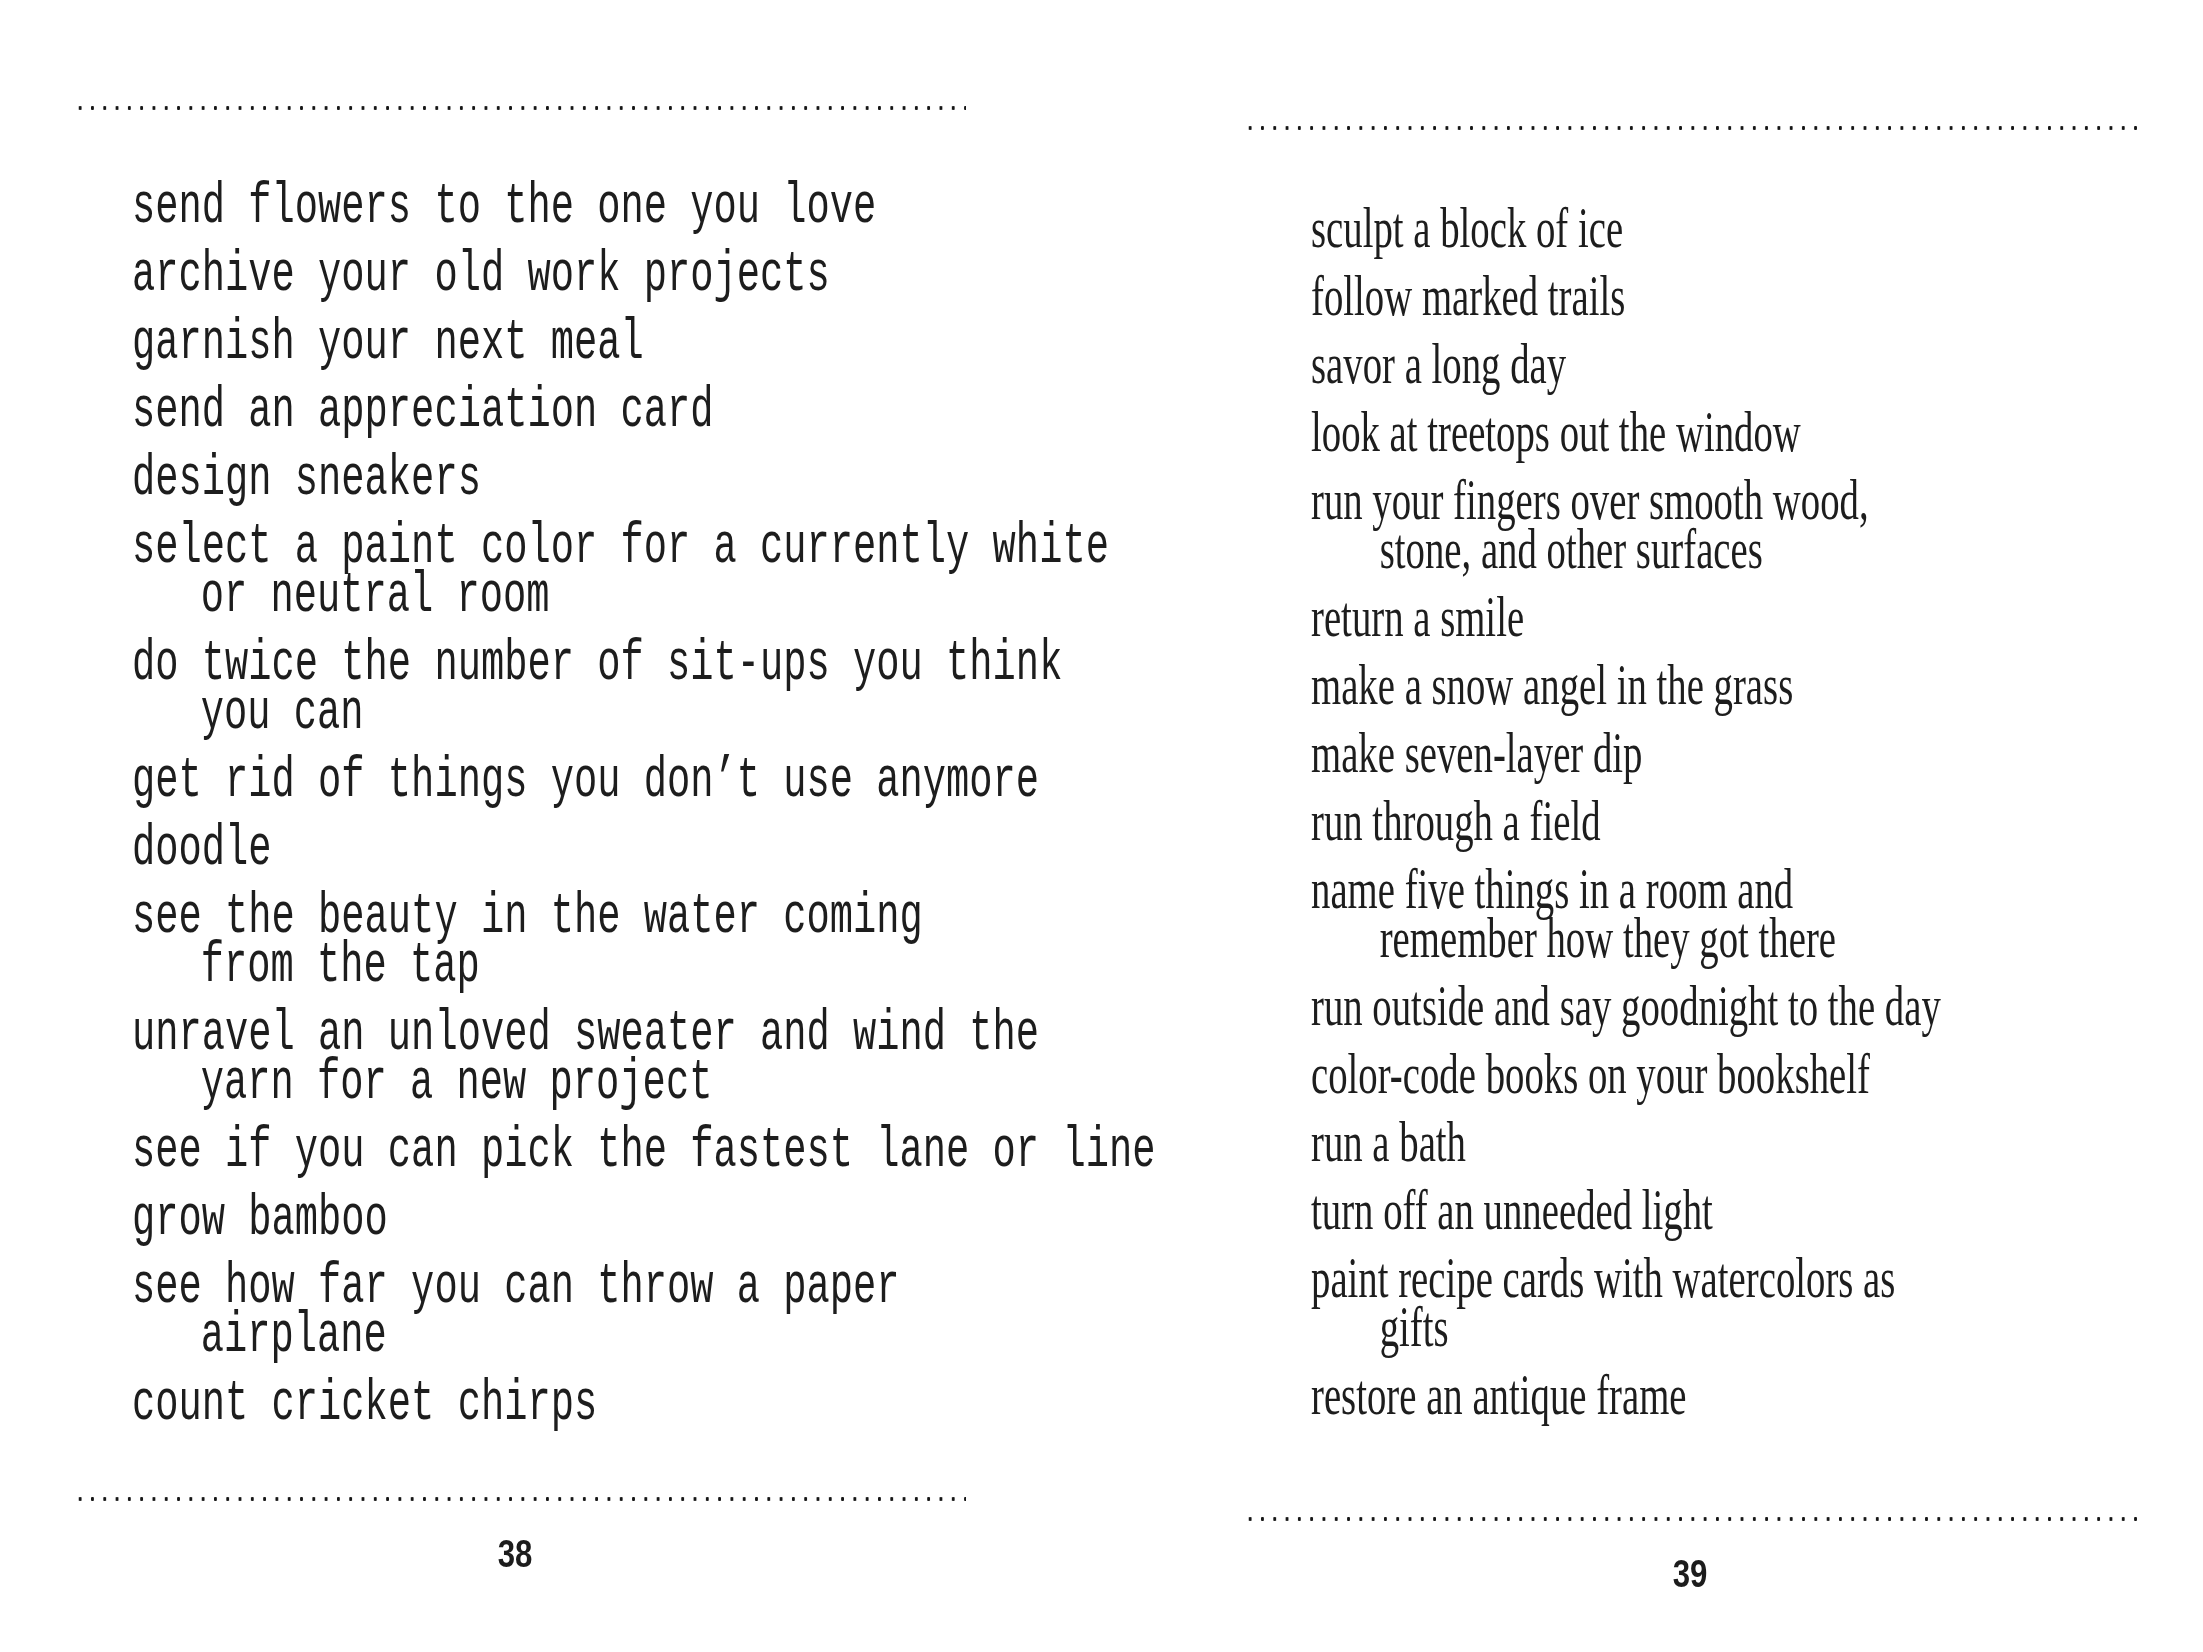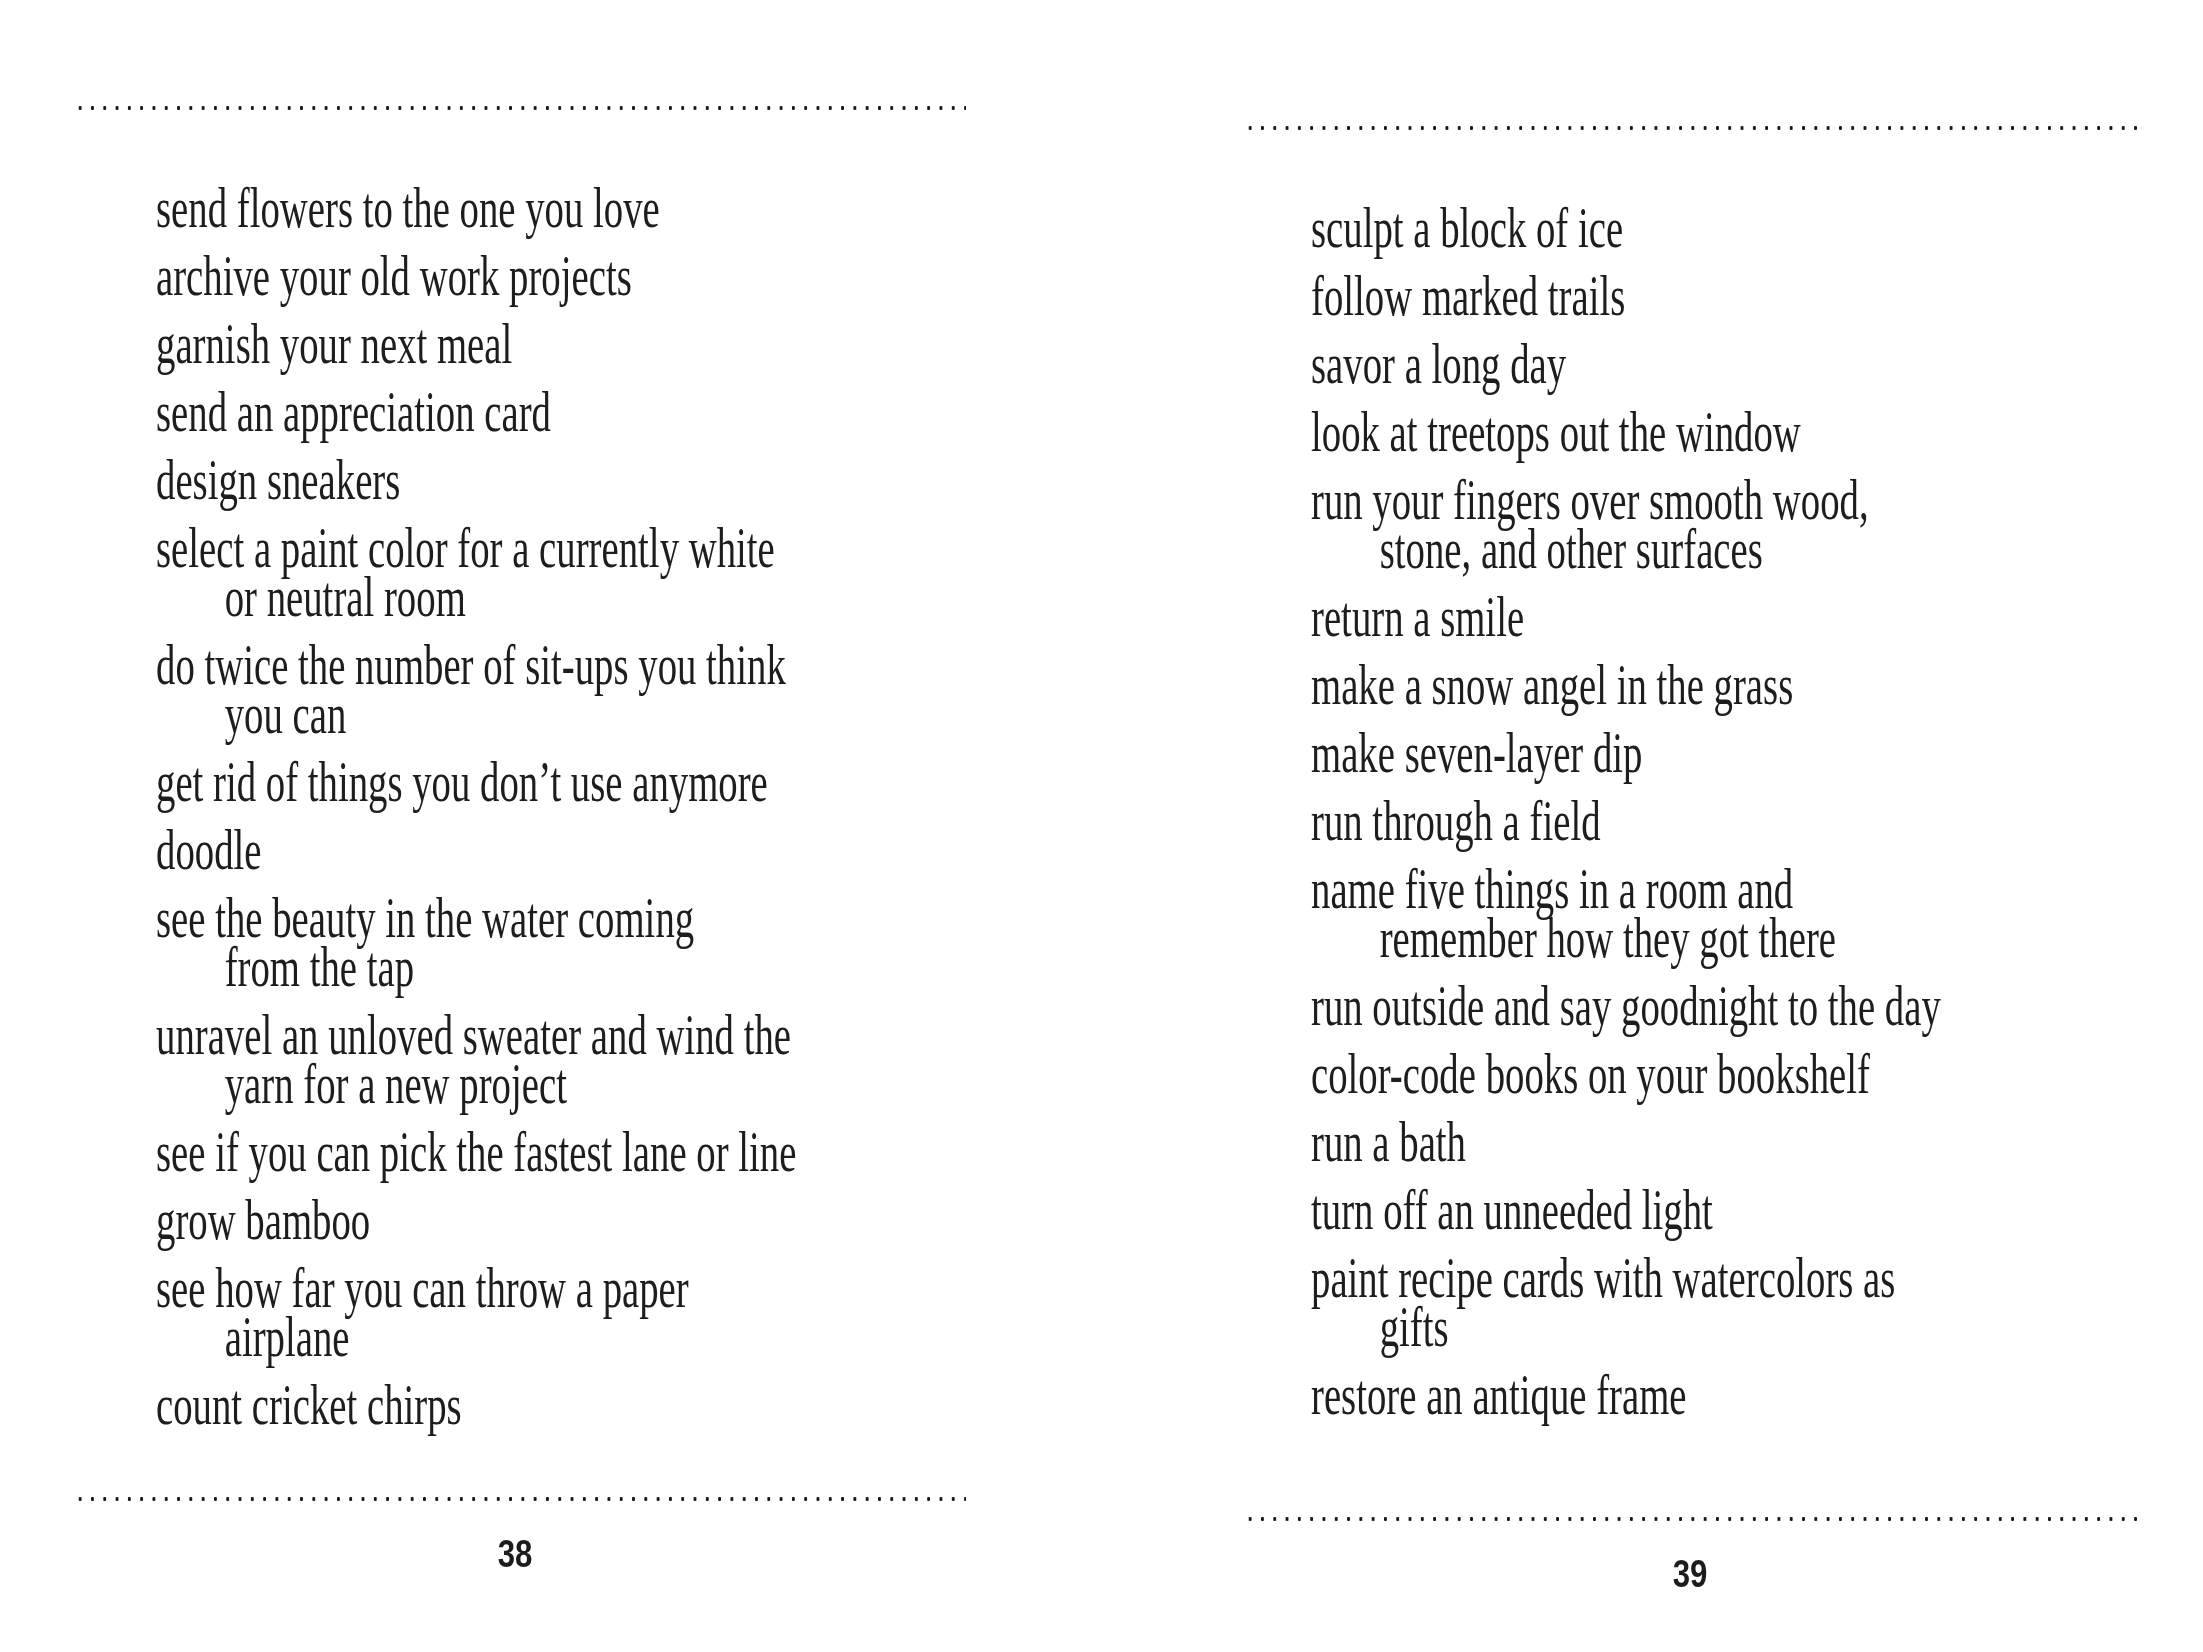--- a/index.html
+++ b/index.html
@@ -36,21 +36,21 @@
   .page-left  .rule-top    { left: 74px;  top: 106px;  width: 892px; }
   .page-left  .rule-bottom { left: 74px;  top: 1497px; width: 892px; }
   .page-right .rule-top    { left: 142px; top: 106px;  width: 893px; }
   .page-right .rule-bottom { left: 142px; top: 1497px; width: 893px; }
 
   .items {
     position: absolute;
     top: 183px;
     width: 1561px;
   }
-  .page-left  .items { left: 156px; }
+  .page-left  .items { left: 132px; font-family: Liberation Mono, monospace; }
   .page-right .items { left: 209px; }
 
   .item {
     font-size: 57px;
     line-height: 49px;
     white-space: pre-line;
     padding-left: 101px;
     text-indent: -101px;
     margin: 0 0 19px 0;
     transform: scaleX(0.68);

